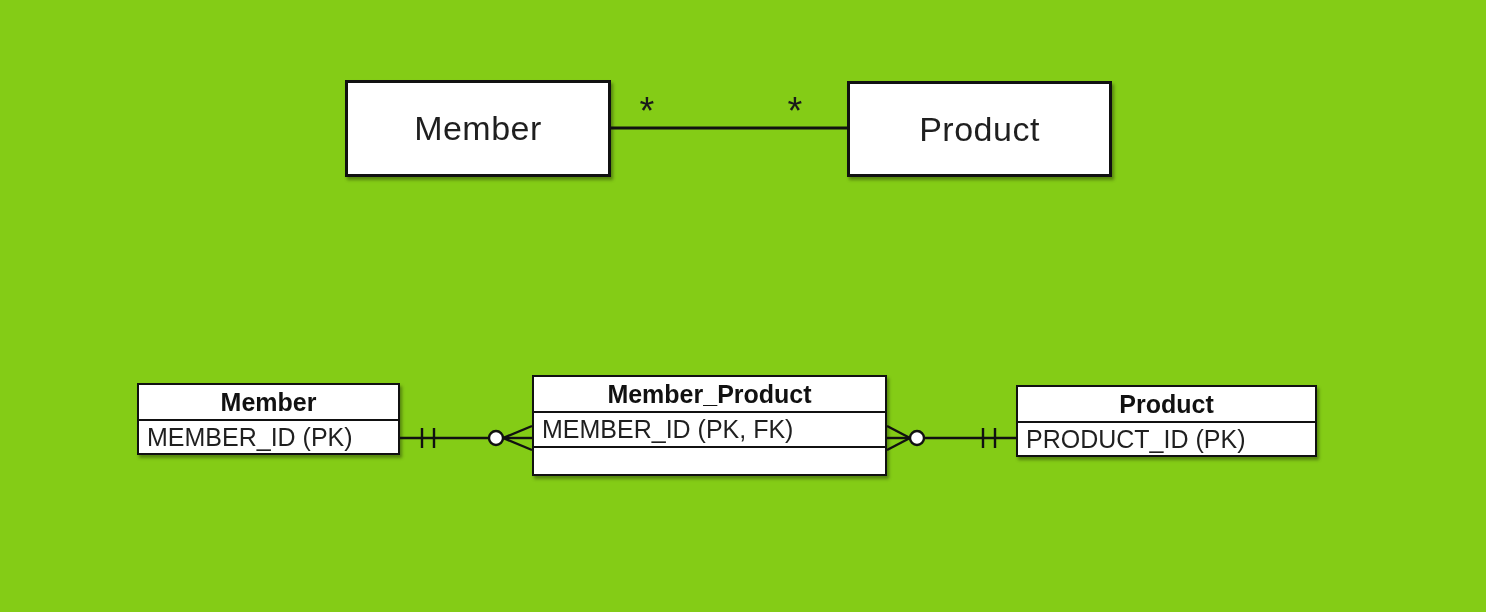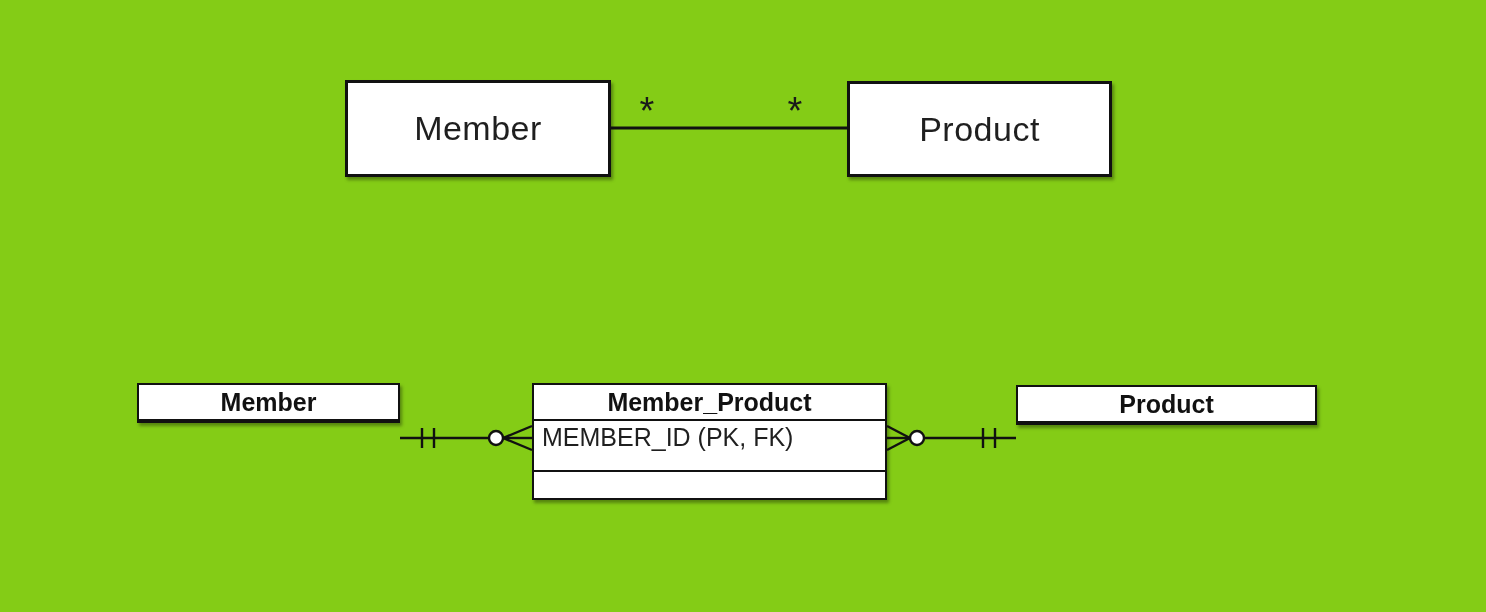--- a/index.html
+++ b/index.html
@@ -42,21 +42,21 @@
   .mult-right { left: 775px; }
 
   
   .erd-table {
     position: absolute;
     background: #ffffff;
     border: 2.5px solid #111111;
     box-shadow: 2px 3px 3px rgba(0,0,0,0.35);
   }
   .erd-member  { left: 137px;  top: 383px; width: 263px; }
-  .erd-junction{ left: 532px;  top: 383px; width: 355px; text-align: right; }
+  .erd-junction{ left: 532px;  top: 375px; width: 355px; text-align: right; }
   .erd-product { left: 1016px; top: 385px; width: 301px; }
   .t-header {
     height: 36px;
     border-bottom: 2.5px solid #111111;
     display: flex;
     align-items: center;
     justify-content: center;
     font-weight: bold;
     font-size: 25px;
     color: #111111;
@@ -68,21 +68,21 @@
     align-items: center;
     padding-left: 8px;
     font-size: 25px;
     color: #1f1f1f;
     white-space: nowrap;
     overflow: hidden;
   }
   .t-row:last-child { border-bottom: none; }
   .t-multibody {
     border-bottom: 2.5px solid #111111;
-    padding: 2px 0 19px 8px;
+    padding: 2px 0 3px 8px;
     font-size: 25px;
     color: #1f1f1f;
   }
   .t-multibody .t-line {
     height: 28px;
     display: flex;
     align-items: center;
     white-space: nowrap;
   }
   .t-empty { height: 26px; }
@@ -104,32 +104,34 @@
     <span>Member</span>
   </div>
   <div class="uml-box uml-product">
     <span>Product</span>
   </div>
   <div class="multiplicity mult-left">*</div>
   <div class="multiplicity mult-right">*</div>
 
   <div class="erd-table erd-member">
     <div class="t-header">Member</div>
+    <div class="t-row">MEMBER_ID (PK)</div>
   </div>
 
   <div class="erd-table erd-junction">
     <div class="t-header">Member_Product</div>
     <div class="t-multibody">
       <div class="t-line">MEMBER_ID (PK, FK)</div>
     </div>
     <div class="t-empty"></div>
   </div>
 
   <div class="erd-table erd-product">
     <div class="t-header">Product</div>
+    <div class="t-row">PRODUCT_ID (PK)</div>
   </div>
 
   <svg class="overlay" viewBox="0 0 1486 612" xmlns="http://www.w3.org/2000/svg">
 
     <g stroke="#111111" stroke-width="3" fill="none">
       <line x1="611" y1="128" x2="847" y2="128"></line>
     </g>
 
     <g stroke="#111111" stroke-width="2.4" fill="none">
       <line x1="400" y1="438" x2="489" y2="438"></line>

